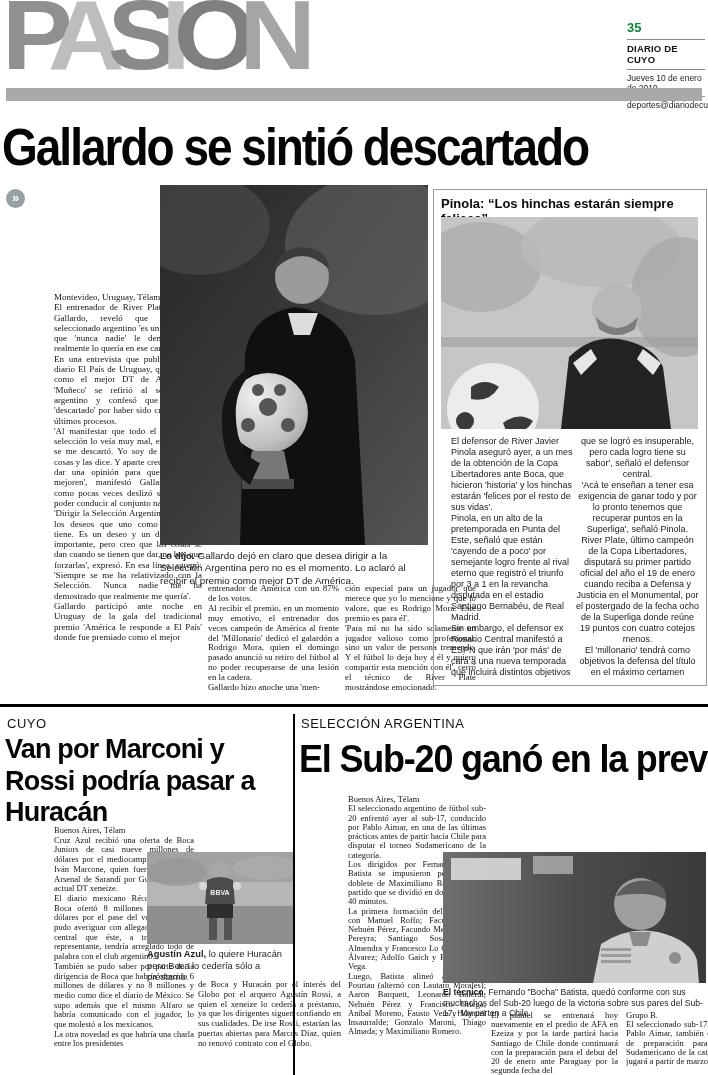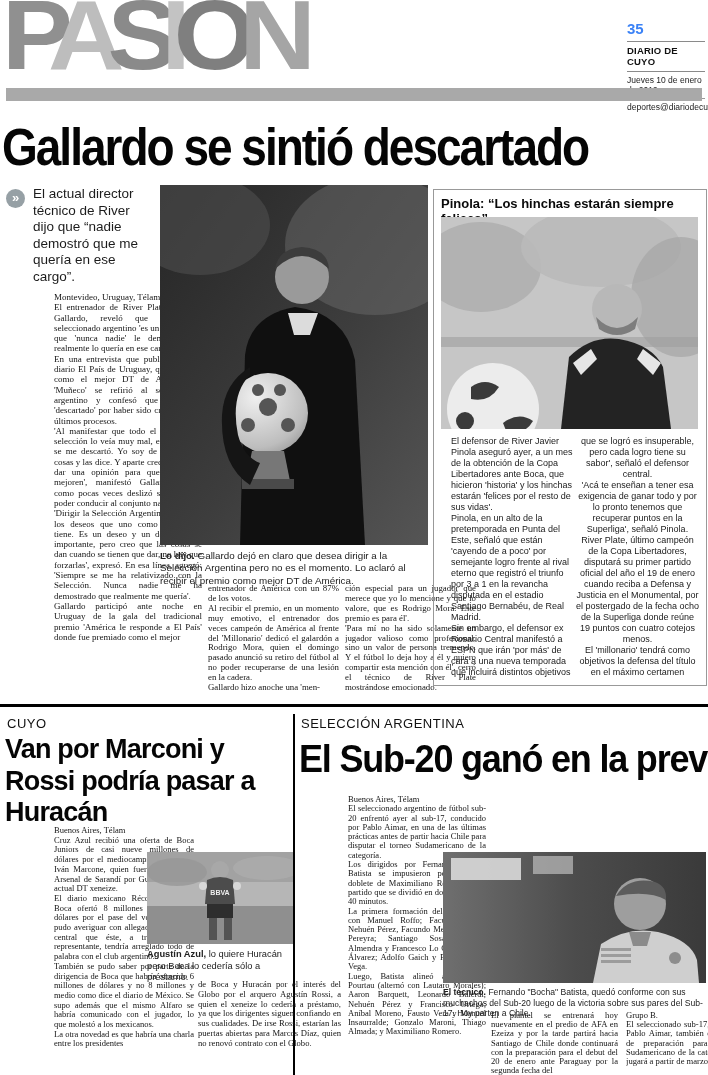--- a/index.html
+++ b/index.html
@@ -3,21 +3,21 @@
 <meta charset="utf-8">
 <style>
   html,body{margin:0;padding:0;background:#e8e8e8;}
   .page{position:relative;width:708px;height:1075px;background:#fff;overflow:hidden;
         font-family:"Liberation Sans",sans-serif;color:#111;margin:0 auto;padding-left:25px;}
   
   .logo{position:absolute;left:2px;top:-14px;font-family:"Liberation Sans",sans-serif;
         font-weight:900;font-size:106px;line-height:1;letter-spacing:-0.16em;
         transform:scaleY(0.92);transform-origin:top left;white-space:nowrap;}
   .hdr-right{position:absolute;left:627px;top:20px;width:78px;}
-  .pagenum{font-size:15px;font-weight:bold;color:#3b82f6;}
+  .pagenum{font-size:13px;font-weight:bold;color:#15803d;}
   .hdr-rule{border-top:1px solid #8a8a8a;margin:4px 0 3px 0;}
   .papername{font-size:9.5px;font-weight:bold;letter-spacing:.2px;color:#111;}
   .hdr-date{font-size:8.5px;color:#222;margin-top:3px;}
   .hdr-mail{font-size:8.5px;color:#222;border-top:1px solid #9a9a9a;margin-top:3px;padding-top:3px;}
   .graybar{position:absolute;left:6px;top:88px;width:696px;height:13px;background:#a9a9a9;}
   
   .kicker{position:absolute;left:6px;top:105px;font-size:11.5px;font-weight:bold;color:#1b1b1b;letter-spacing:.2px;}
   .headline-main{position:absolute;left:2px;top:117px;width:706px;font-size:46px;font-weight:bold;
         letter-spacing:-2px;color:#050505;transform:scaleY(1.12);transform-origin:top left;white-space:nowrap;}
   .lead-icon{position:absolute;left:6px;top:189px;width:19px;height:19px;border-radius:50%;
@@ -76,21 +76,20 @@
     <div class="papername">DIARIO DE CUYO</div>
     <div class="hdr-rule"></div>
     <div class="hdr-date">Jueves 10 de enero de 2019</div>
     <div class="hdr-mail">deportes@diariodecuyo.com.ar</div>
   </div>
   <div class="graybar"></div>
 
   <div class="headline-main">Gallardo se sintió descartado</div>
 
   <div class="lead-icon">»</div>
-  <div class="lead">El actual director técnico de River dijo que “nadie demostró que me quería en ese cargo”.</div>
   <div class="col m-col1">Montevideo, Uruguay, Télam
 El entrenador de River Plate, Marcelo Gallardo, reveló que dirigir al seleccionado argentino 'es un deseo' pero que 'nunca nadie' le demostró que realmente lo quería en ese cargo.
 En una entrevista que publicó ayer el diario El País de Uruguay, que lo eligió como el mejor DT de América, el 'Muñeco' se refirió al seleccionado argentino y confesó que se sintió 'descartado' por haber sido crítico de los últimos procesos.
 'Al manifestar que todo el proceso de selección lo veía muy mal, es como que se me descartó. Yo soy de los que ve cosas y las dice. Y aparte creo que puedo dar una opinión para que las cosas mejoren', manifestó Gallardo, quien como pocas veces deslizó su deseo de poder conducir al conjunto nacional.
 'Dirigir la Selección Argentina es uno de los deseos que uno como entrenador tiene. Es un deseo y un desafío muy importante, pero creo que las cosas se dan cuando se tienen que dar, no hay que forzarlas', expresó. En esa línea, agregó: 'Siempre se me ha relativizado con la Selección. Nunca nadie me ha demostrado que realmente me quería'.
 Gallardo participó ante noche en Uruguay de la gala del tradicional premio 'América le responde a El País' donde fue premiado como el mejor</div>
 
   <div class="photo ph-main">
     <svg width="268" height="360" viewBox="0 0 268 360">
       <defs>

